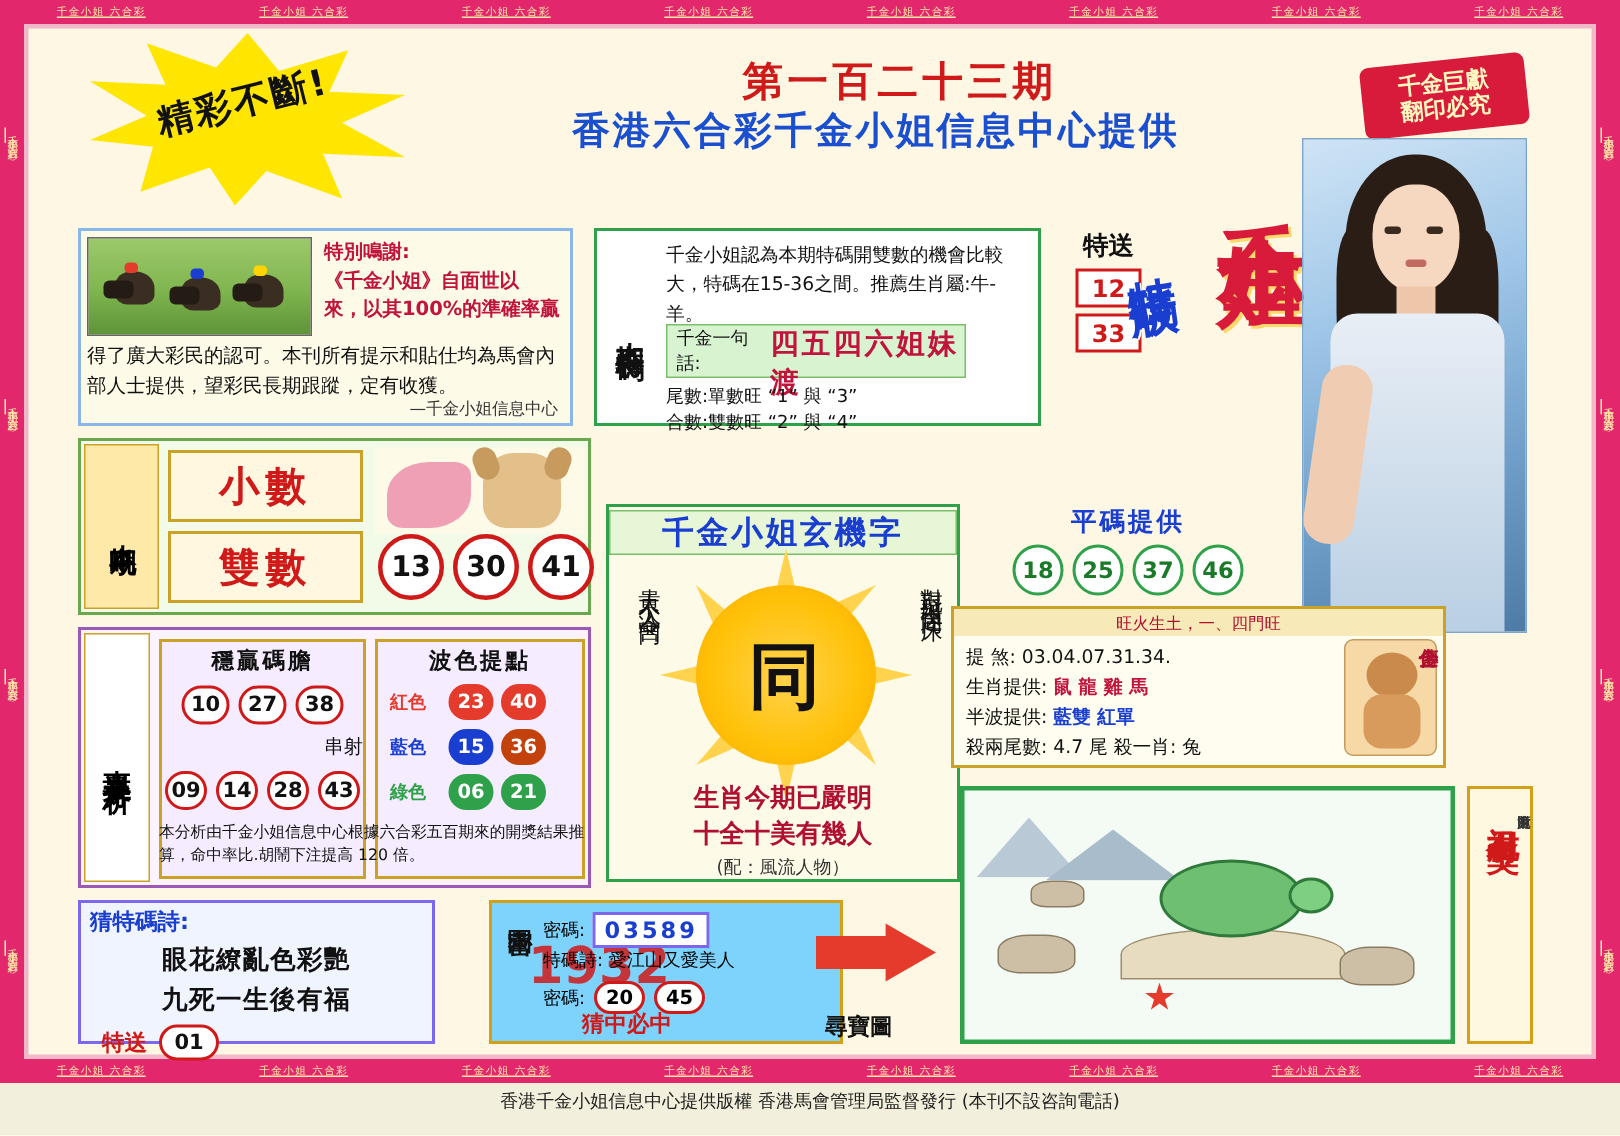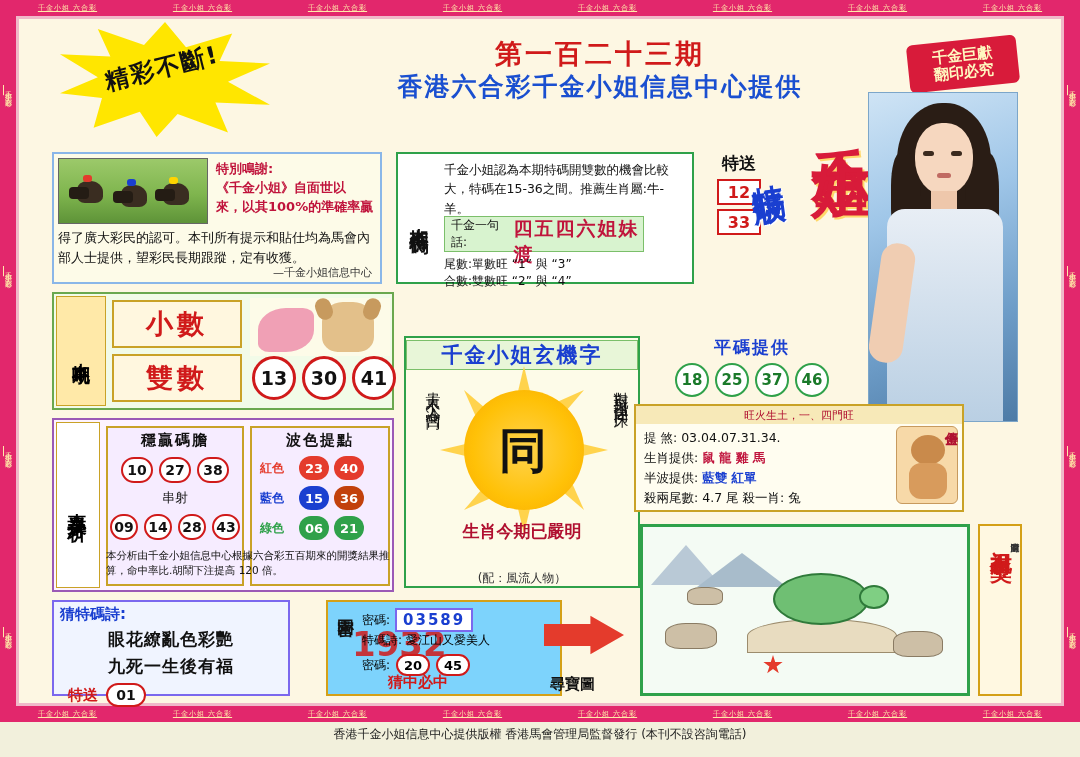--- a/index.html
+++ b/index.html
@@ -31,21 +31,21 @@
   .abs { position:absolute; }
 
   
   .hdr-line1 {
     left:300px; top:36px; width:600px; text-align:center;
     font-size:27px; font-weight:bold; color:#d01a1a;
     font-family:"DejaVu Sans","Liberation Sans",sans-serif;
     letter-spacing:3px;
   }
   .hdr-line2 {
-    left:280px; top:70px; width:640px; text-align:center;
+    left:264px; top:70px; width:640px; text-align:center;
     font-size:25px; font-weight:bold; color:#1a4fd0;
     letter-spacing:2px;
   }
   .stamp {
     left:908px; top:40px; width:110px; height:48px;
     background:#d81b3a; color:#fff8c0; border-radius:6px;
     display:flex; flex-direction:column; align-items:center; justify-content:center;
     font-size:15px; font-weight:bold; line-height:1.15;
     transform:rotate(-6deg);
   }
@@ -244,21 +244,21 @@
   .zy-label {
     position:absolute; left:2px; top:2px; width:44px; height:166px;
     background:#fff; border:1px solid #c9a227; font-size:19px; letter-spacing:4px;
   }
   .zy-card { position:absolute; border:2px solid #c9a227; background:#f6ecff; }
   .zy-c1 { left:52px; top:6px; width:138px; height:160px; }
   .zy-c2 { left:196px; top:6px; width:140px; height:160px; }
   .zy-card .t { text-align:center; font-size:15px; font-weight:bold; color:#111; padding-top:3px; letter-spacing:2px;}
   .zy-row { display:flex; gap:6px; justify-content:center; margin-top:7px; }
   .zy-num { width:32px; height:26px; border:2px solid #d01a1a; border-radius:13px; font-size:14px; color:#111; }
-  .chuanshe { text-align:center; font-size:13px; color:#111; margin-top:6px; }
+  .chuanshe { text-align:right; font-size:13px; color:#111; margin-top:6px; }
   .bs-row { display:flex; align-items:center; gap:5px; margin:6px 0 0 8px; }
   .bs-lab { font-size:12px; font-weight:bold; width:34px; }
   .bs-num { width:30px; height:24px; border-radius:12px; font-size:13px; color:#fff; }
   .note {
     position:absolute; left:52px; top:128px; width:286px;
     font-size:10.5px; color:#111; line-height:1.4;
   }
 
   
   .caishi { left:52px; top:600px; width:238px; height:96px; border:2px solid #7b68ee; background:#f0f4ff; }
@@ -433,20 +433,21 @@
       </g>
     </svg>
     <div class="sun"></div>
     <div class="word-tong">同</div>
     <div class="xj-left">貴人不入冷宮門</div>
     <div class="xj-right">
       <span>對琨與祖</span>
       <span>迷同床</span>
     </div>
     <div class="xj-bottom1">生肖今期已嚴明</div>
+    <div class="xj-bottom2">十全十美有幾人</div>
     <div class="xj-bottom3">(配：風流人物）</div>
   </div>
 
   <div class="abs pingma">
     <div class="pingma-title">平碼提供</div>
     <div class="pm-row">
       <div class="num-circle pm-num">18</div>
       <div class="num-circle pm-num">25</div>
       <div class="num-circle pm-num">37</div>
       <div class="num-circle pm-num">46</div>

